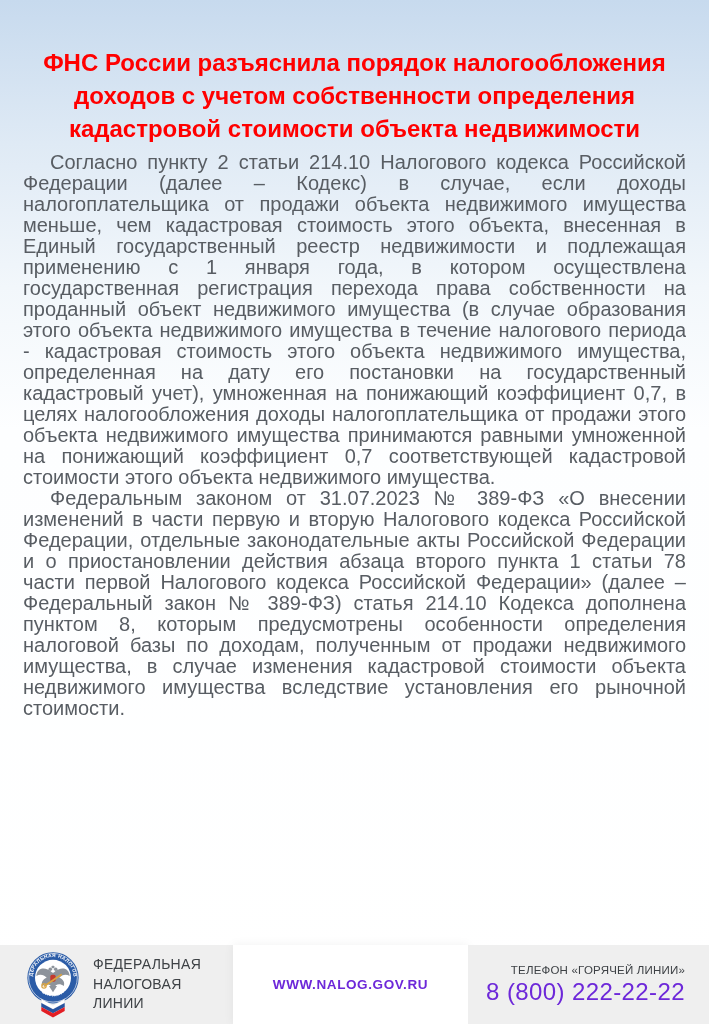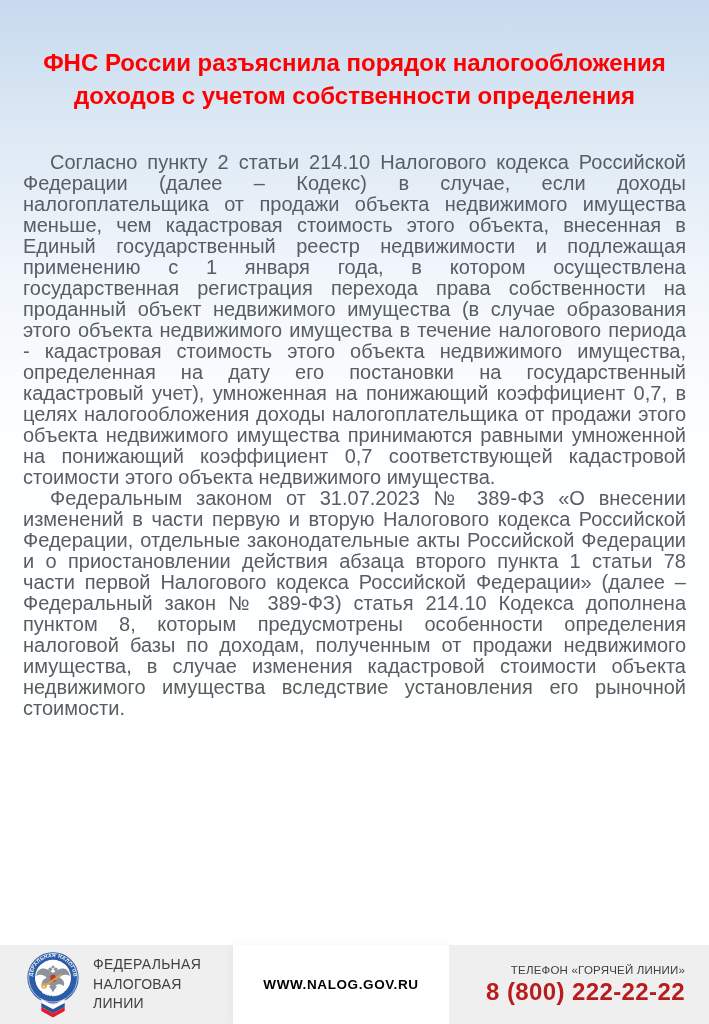--- a/index.html
+++ b/index.html
@@ -32,37 +32,38 @@
   }
   .f-left{
     width:233px;background:var(--footer-bg);display:flex;align-items:center;
     padding-left:26px;box-sizing:border-box;gap:13px;flex-shrink:0;
   }
   .f-mid{
     flex:1;background:#ffffff;display:flex;align-items:center;justify-content:center;
     box-shadow:0 0 10px rgba(0,0,0,0.06);
   }
   .f-right{
-    width:260px;background:var(--footer-bg);display:flex;flex-direction:column;
+    width:241px;background:var(--footer-bg);display:flex;flex-direction:column;
     align-items:flex-end;justify-content:center;padding-right:24px;box-sizing:border-box;flex-shrink:0;
   }
   .fns-logo{width:54px;height:70px;flex-shrink:0;}
   .agency{font-size:14px;font-weight:400;color:#3d4145;letter-spacing:.3px;line-height:1.4;}
-  .website{font-weight:700;font-size:13.5px;letter-spacing:.6px;color:#000000;}
+  .website{font-weight:700;font-size:13.5px;letter-spacing:.6px;color:#6d28d9;}
   .hl-label{font-size:11.5px;color:#3d4145;letter-spacing:.2px;margin-bottom:2px;}
-  .hl-phone{font-size:24px;font-weight:700;color:#b91c1c;letter-spacing:.4px;}
+  .hl-phone{font-size:24px;font-weight:400;color:#6d28d9;letter-spacing:.4px;}
 </style>
 </head>
 <body>
 
 <div class="page">
 
   <div class="title">
     <div>ФНС России разъяснила порядок налогообложения</div>
     <div>доходов с учетом собственности определения</div>
+    <div>кадастровой стоимости объекта недвижимости</div>
   </div>
 
   <div class="body-text">
     <p>Согласно пункту 2 статьи 214.10 Налогового кодекса Российской Федерации (далее – Кодекс) в случае, если доходы налогоплательщика от продажи объекта недвижимого имущества меньше, чем кадастровая стоимость этого объекта, внесенная в Единый государственный реестр недвижимости и подлежащая применению с 1 января года, в котором осуществлена государственная регистрация перехода права собственности на проданный объект недвижимого имущества (в случае образования этого объекта недвижимого имущества в течение налогового периода - кадастровая стоимость этого объекта недвижимого имущества, определенная на дату его постановки на государственный кадастровый учет), умноженная на понижающий коэффициент 0,7, в целях налогообложения доходы налогоплательщика от продажи этого объекта недвижимого имущества принимаются равными умноженной на понижающий коэффициент 0,7 соответствующей кадастровой стоимости этого объекта недвижимого имущества.</p>
     <p>Федеральным законом от 31.07.2023 № 389-ФЗ «О внесении изменений в части первую и вторую Налогового кодекса Российской Федерации, отдельные законодательные акты Российской Федерации и о приостановлении действия абзаца второго пункта 1 статьи 78 части первой Налогового кодекса Российской Федерации» (далее – Федеральный закон № 389-ФЗ) статья 214.10 Кодекса дополнена пунктом 8, которым предусмотрены особенности определения налоговой базы по доходам, полученным от продажи недвижимого имущества, в случае изменения кадастровой стоимости объекта недвижимого имущества вследствие установления его рыночной стоимости.</p>
   </div>
 
   <div class="footer">
 
     <div class="f-left">

